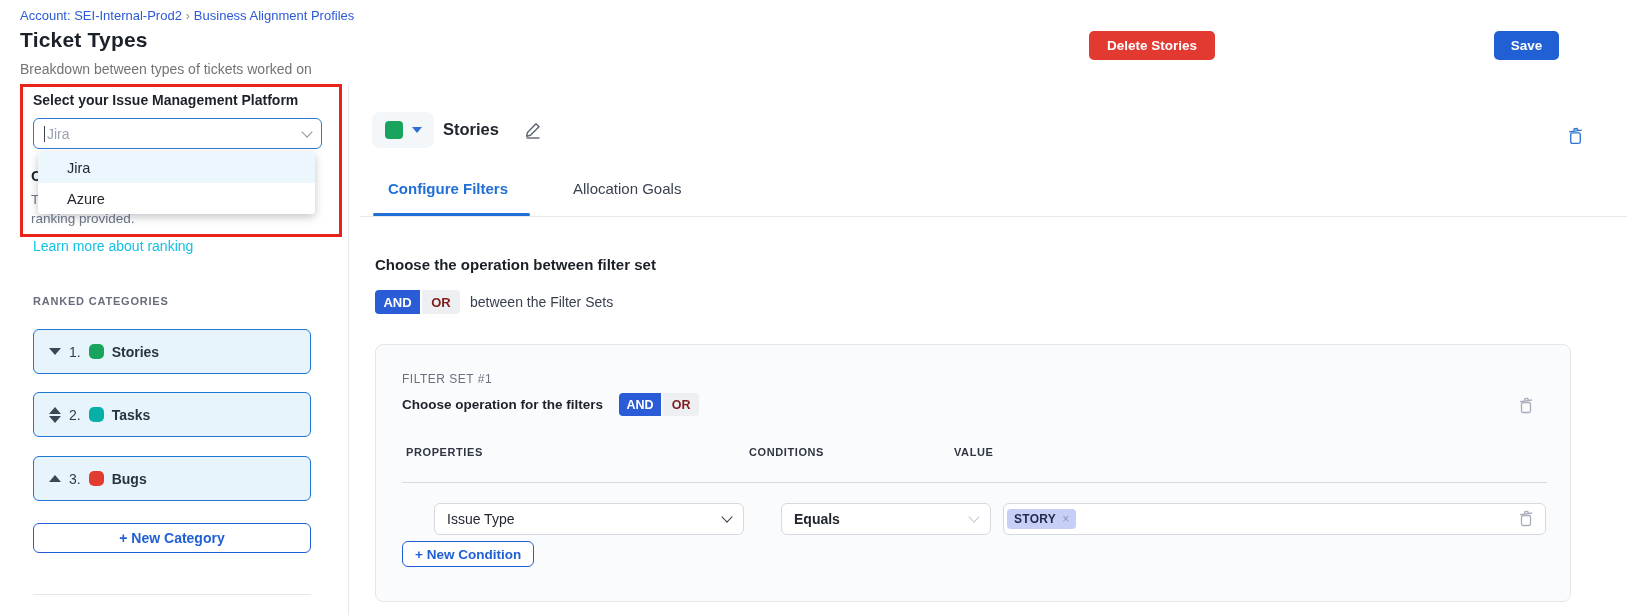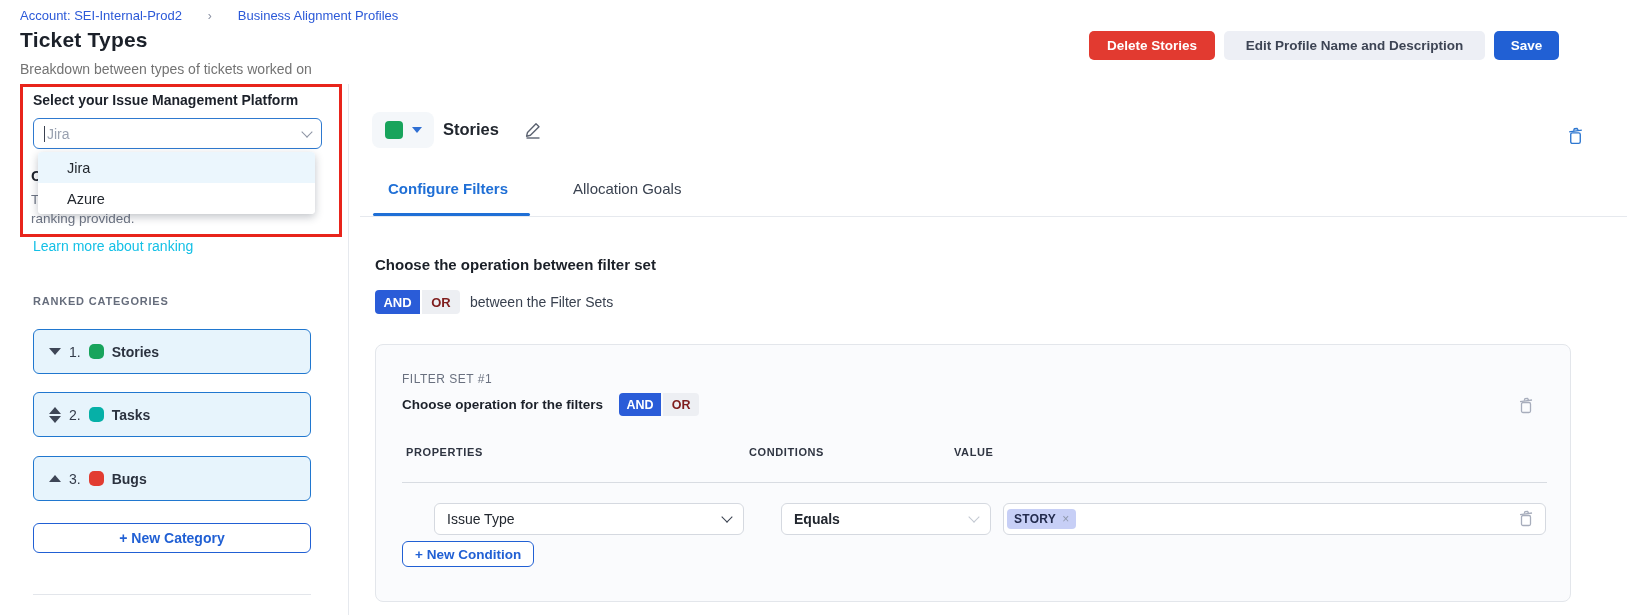--- a/index.html
+++ b/index.html
@@ -1,21 +1,21 @@
 <!DOCTYPE html>
 <html><head>
 <meta charset="utf-8">
 <style>
   * { margin:0; padding:0; box-sizing:border-box; }
   html,body { background:#ffffff; }
   body { font-family:"Liberation Sans", sans-serif; }
   .page { position:relative; width:1627px; height:615px; background:#fff; overflow:hidden; }
 
   
-  .breadcrumb { position:absolute; left:20px; top:8px; font-size:13px; display:flex; gap:26px; align-items:center;text-align:right; }
+  .breadcrumb { position:absolute; left:20px; top:8px; font-size:13px; display:flex; gap:4px; align-items:center;text-align:right; }
   .breadcrumb a { color:#2b59d8; text-decoration:none; cursor:pointer; }
   .breadcrumb .sep { color:#8a91a3; font-size:12px; }
   .page-title { position:absolute; left:20px; top:28px; font-size:21px; font-weight:700; color:#1b2029; letter-spacing:.2px; }
   .page-subtitle { position:absolute; left:20px; top:61px; font-size:14px; color:#737373; }
   .hbtn { position:absolute; top:31px; height:29px; border:none; border-radius:5px; font-family:inherit; font-size:13.5px; font-weight:700; cursor:pointer; }
   .btn-delete { left:1089px; width:126px; background:#e23a30; color:#fff; }
   .btn-edit   { left:1224px; width:261px; background:#edeff5; color:#3d4454; }
   .btn-save   { left:1494px; width:65px;  background:#2160d4; color:#fff; }
 
   
@@ -100,21 +100,20 @@
 <div class="page">
 
   <nav class="breadcrumb">
     <a>Account: SEI-Internal-Prod2</a>
     <span class="sep">›</span>
     <a>Business Alignment Profiles</a>
   </nav>
   <h1 class="page-title">Ticket Types</h1>
   <p class="page-subtitle">Breakdown between types of tickets worked on</p>
   <button class="hbtn btn-delete">Delete Stories</button>
-  <button class="hbtn btn-edit">Edit Profile Name and Description</button>
   <button class="hbtn btn-save">Save</button>
 
   <div class="sidebar-border"></div>
   <div class="platform-label">Select your Issue Management Platform</div>
   <div class="platform-input">
     <span class="text-cursor"></span>
     <span class="placeholder">Jira</span>
     <span class="chev"></span>
   </div>
 

